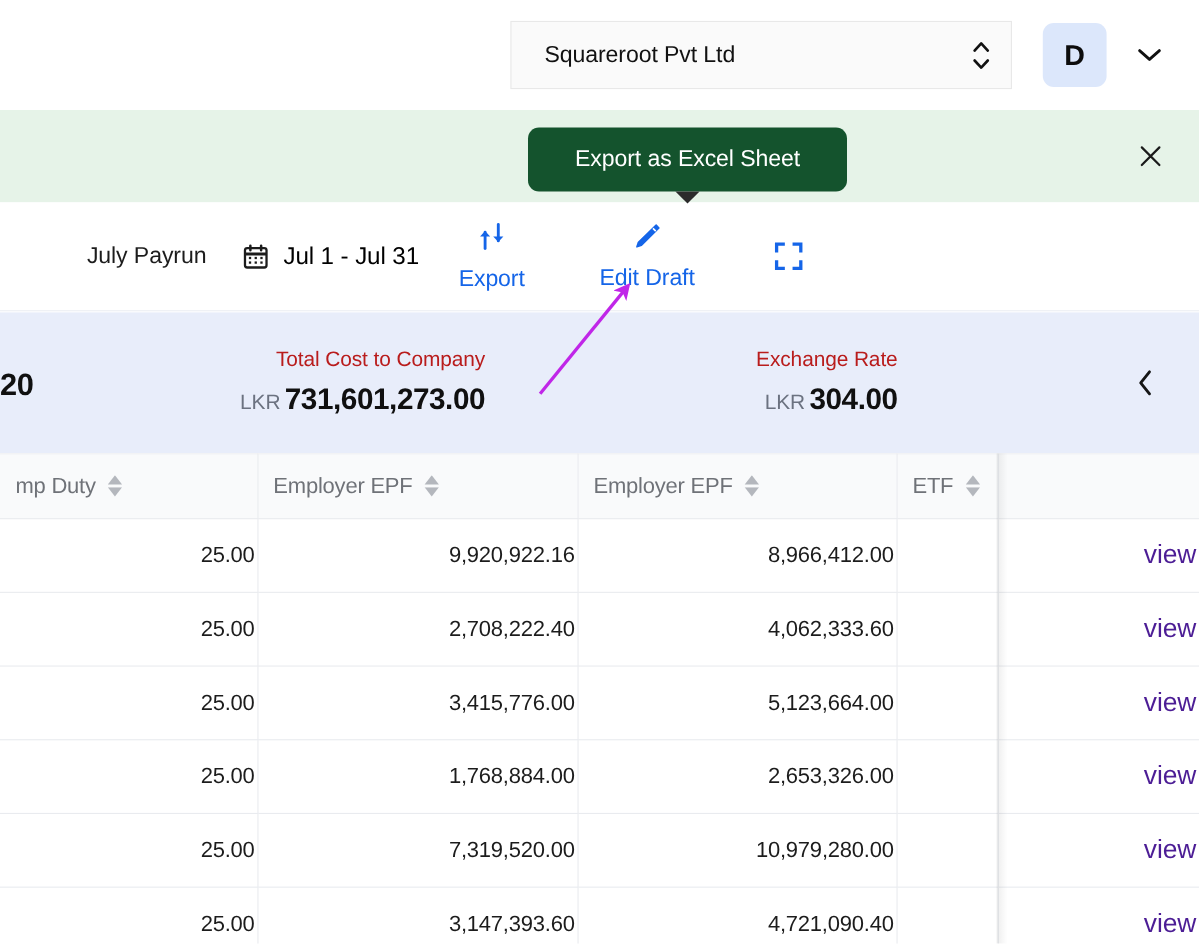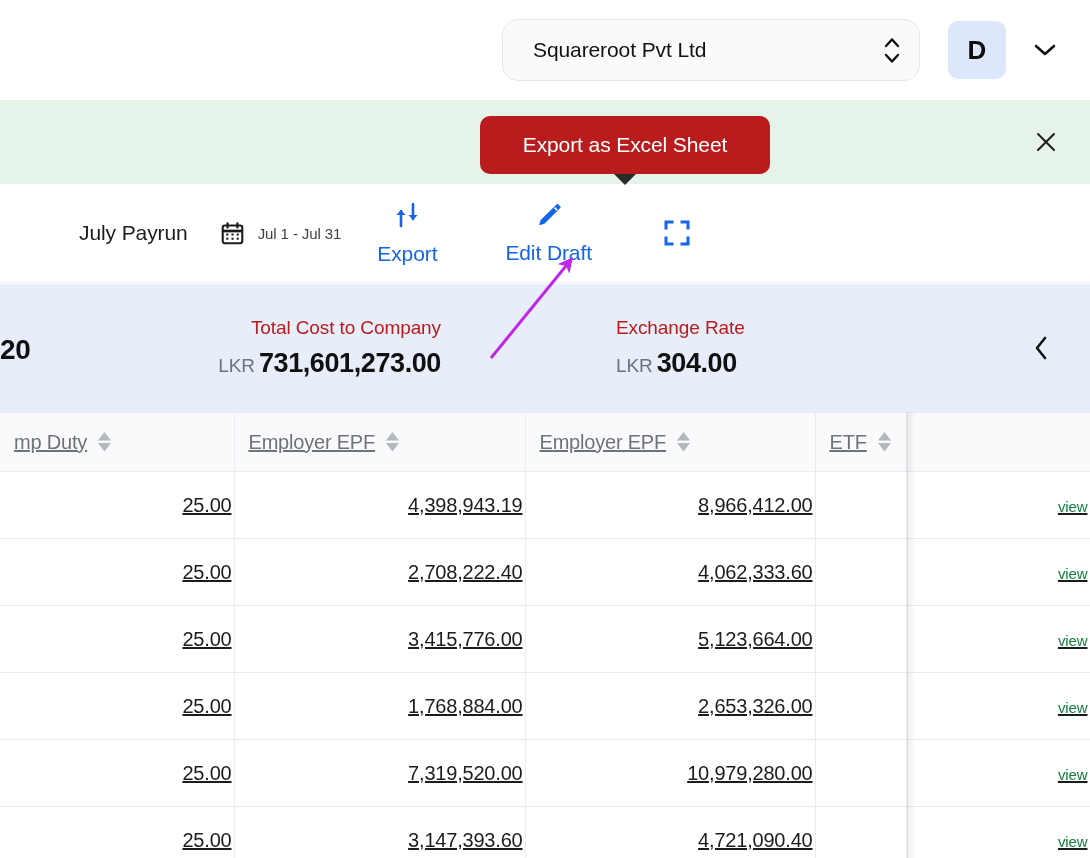--- a/index.html
+++ b/index.html
@@ -14,24 +14,24 @@
   #app { position: relative; width: 1090px; height: 858px; overflow: hidden; }
 
   
   .topbar {
     position: absolute; left: 0; top: 0; width: 1090px; height: 100px;
     background: #fff;
     display: flex; align-items: center; justify-content: flex-end;
     padding-right: 28px;
   }
   .company-select {
-    width: 418px; height: 62px;
+    width: 456px; height: 62px;
     background: #fafafa;
     border: 1px solid #e8e8e8;
-    border-radius: 16px;
+    border-radius: 0;
     display: flex; align-items: center;
     padding: 0 18px 0 30px;
     margin-right: 28px;
   }
   .company-name {
     flex: 1; font-size: 21px; color: #121212; letter-spacing: -0.1px;
   }
   .sel-chevrons { display: flex; flex-direction: column; align-items: center; gap: 5px; }
   .sel-chevrons svg { display: block; }
 
@@ -59,21 +59,21 @@
   
   .actionbar {
     position: absolute; left: 0; top: 184px; width: 1090px; height: 99px;
     background: #ffffff;
     display: flex; align-items: center;
     padding-left: 79px;
     border-bottom: 1px solid #eceef3;
   }
   .payrun-title { font-size: 21px; color: #1c1c1c; letter-spacing: -0.1px; }
   .date-group { display: flex; align-items: center; gap: 13px; margin-left: 32px; }
-  .date-text { font-size: 15px; color: #404040; letter-spacing: -0.1px; }
+  .date-text { font-size: 22px; color: #000000; letter-spacing: -0.1px; }
   .act-link {
     display: flex; align-items: center; gap: 12px;
     color: #1565e8; font-size: 21px; letter-spacing: -0.1px;
     text-decoration: none;
     flex-direction: column;
   }
   .act-export { margin-left: 36px; }
   .act-edit { margin-left: 68px; }
   .act-expand { margin-left: 70px; display: flex; align-items: center; }
 
@@ -82,56 +82,55 @@
     position: absolute; left: 0; top: 284px; width: 1090px; height: 128px;
     background: #e8edfa;
     display: flex; align-items: center;
   }
   .sum-partial {
     position: absolute; left: 0; top: 50px;
     font-size: 28px; font-weight: 700; color: #101010; letter-spacing: -0.3px;
   }
   .sum-card { position: absolute; text-align: right; }
   .sum-card.cost { left: 120px; width: 321px; text-align: right; }
-  .sum-card.fx { left: 616px; width: 240px; text-align: left; }
+  .sum-card.fx { left: 576px; width: 240px; text-align: right; }
   .sum-label { font-size: 19px; color: #b91c1c; letter-spacing: -0.1px; margin-bottom: 9px; }
   .sum-value { font-size: 19px; color: #6b7280; letter-spacing: -0.1px; }
   .sum-value b { font-size: 27px; font-weight: 700; color: #101010; letter-spacing: -0.4px; margin-left: 4px; }
   .sum-prev {
     position: absolute; right: 33px; top: 50%; transform: translateY(-50%);
     width: 32px; height: 32px; display: flex; align-items: center; justify-content: center;
     color: #161616;
   }
 
   
   .tablewrap {
     position: absolute; left: 0; top: 412px; width: 1090px; height: 446px;
     overflow: hidden; background: #fff;
   }
   table.grid { width: 1090px; border-collapse: collapse; table-layout: fixed; }
   table.grid th, table.grid td {
     border-bottom: 1px solid #e9ebef;
     border-right: 1px solid #e9ebef;
     font-size: 20px; color: #1c1c1c;
     letter-spacing: -0.2px;
-    text-decoration: underline;
   }
   table.grid thead th {
     height: 59px; background: #f9fafb;
     color: #6f7278; font-weight: 400; font-size: 20px;
     border-top: 1px solid #e9ebef;
     padding: 0 14px;
     text-align: left;
     vertical-align: middle;
   }
   .th-inner { display: flex; align-items: center; gap: 10px; }
   .sortico { display: flex; flex-direction: column; gap: 2px; line-height: 0; }
   table.grid tbody td { height: 67px; padding: 0 2px; text-align: right; }
   td.col-view { text-align: right; padding-right: 20px; }
-  .view-link { color: #15803d; font-size: 15px; text-decoration: none; letter-spacing: -0.1px; }
+  .view-link { color: #4c1d95; font-size: 24px; text-decoration: none; letter-spacing: -0.1px; }
 
   
   col.c-stamp { width: 234px; }
   col.c-eepf  { width: 291px; }
   col.c-repf  { width: 290px; }
   col.c-etf   { width: 92px; }
   col.c-view  { width: 183px; }
 
   th.col-stamp, td.col-stamp { padding-left: 0; }
   th.col-view, td.col-view { border-right: none; }
@@ -139,21 +138,21 @@
   .sticky-shadow {
     position: absolute; left: 906px; top: 0; width: 10px; height: 446px;
     background: linear-gradient(to right, rgba(0,0,0,0.07), rgba(0,0,0,0));
     pointer-events: none;
   }
 
   
   .tooltip {
     position: absolute; left: 480px; top: 116px;
     width: 290px; height: 58px;
-    background: #b91c1c; color: #fff; border-radius: 10px;
+    background: #14532d; color: #fff; border-radius: 10px;
     display: flex; align-items: center; justify-content: center;
     font-size: 21px; letter-spacing: -0.1px;
     z-index: 40;
   }
   .tooltip::after {
     content: ""; position: absolute; left: 50%; bottom: -11px; transform: translateX(-50%);
     border-left: 11px solid transparent; border-right: 11px solid transparent;
     border-top: 11px solid #2b2b2b;
   }
 
@@ -336,21 +335,21 @@
             </div>
           </th>
           <th class="col-view">
             <span></span>
           </th>
         </tr>
       </thead>
       <tbody id="tbody">
           <tr>
             <td class="col-stamp">25.00</td>
-            <td>4,398,943.19</td>
+            <td>9,920,922.16</td>
             <td>8,966,412.00</td>
             <td></td>
             <td class="col-view"><a class="view-link" href="#">view</a></td>
           </tr>
           <tr>
             <td class="col-stamp">25.00</td>
             <td>2,708,222.40</td>
             <td>4,062,333.60</td>
             <td></td>
             <td class="col-view"><a class="view-link" href="#">view</a></td>

